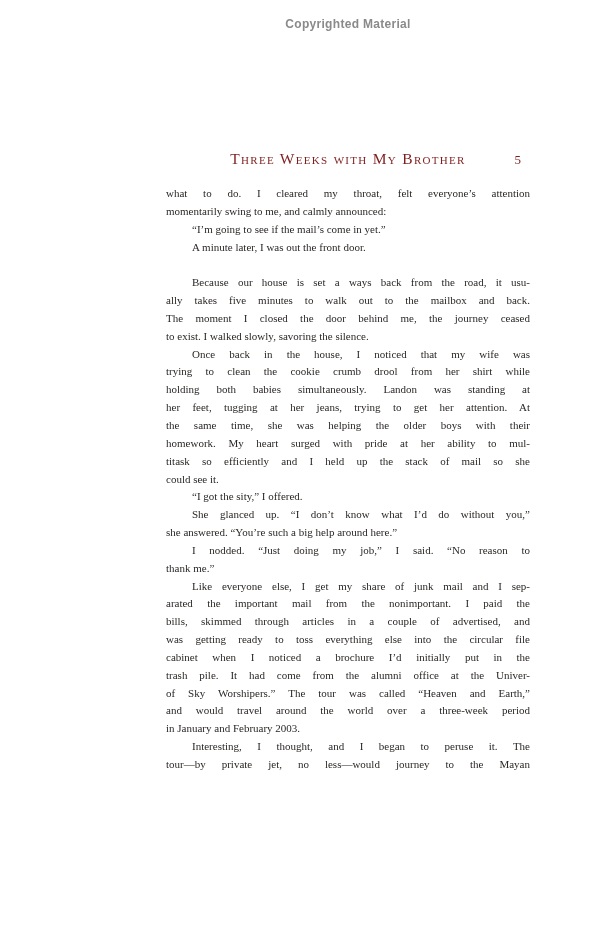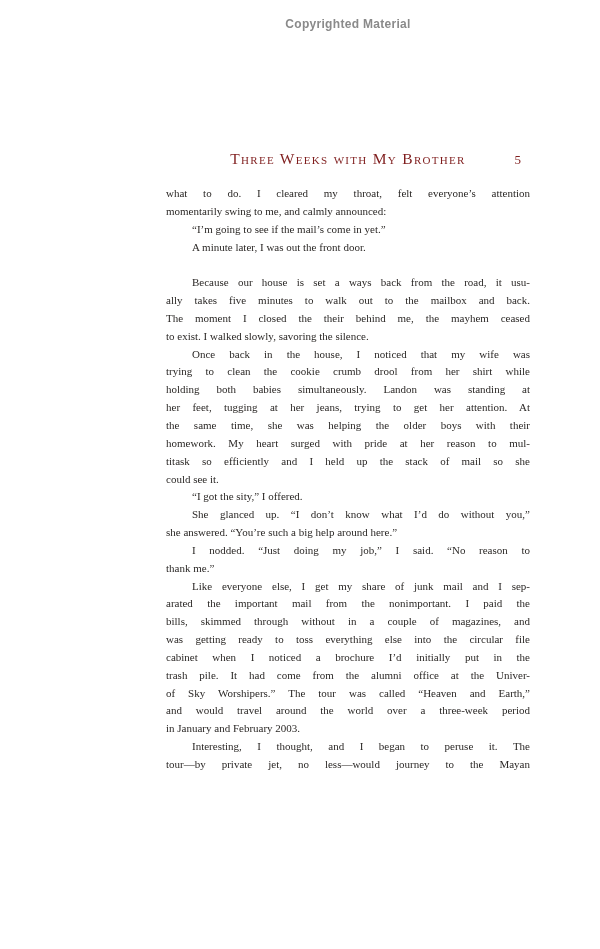--- a/index.html
+++ b/index.html
@@ -73,38 +73,38 @@
   </div>
 
   <div class="bodytext">
       <div class="line j">what to do. I cleared my throat, felt everyone’s attention</div>
       <div class="line">momentarily swing to me, and calmly announced:</div>
       <div class="line ind">“I’m going to see if the mail’s come in yet.”</div>
       <div class="line ind">A minute later, I was out the front door.</div>
       <div class="line spacer"></div>
       <div class="line j ind">Because our house is set a ways back from the road, it usu-</div>
       <div class="line j">ally takes five minutes to walk out to the mailbox and back.</div>
-      <div class="line j">The moment I closed the their behind me, the mayhem ceased</div>
+      <div class="line j">The moment I closed the door behind me, the journey ceased</div>
       <div class="line">to exist. I walked slowly, savoring the silence.</div>
       <div class="line j ind">Once back in the house, I noticed that my wife was</div>
       <div class="line j">trying to clean the cookie crumb drool from her shirt while</div>
       <div class="line j">holding both babies simultaneously. Landon was standing at</div>
       <div class="line j">her feet, tugging at her jeans, trying to get her attention. At</div>
       <div class="line j">the same time, she was helping the older boys with their</div>
-      <div class="line j">homework. My heart surged with pride at her reason to mul-</div>
+      <div class="line j">homework. My heart surged with pride at her ability to mul-</div>
       <div class="line j">titask so efficiently and I held up the stack of mail so she</div>
       <div class="line">could see it.</div>
       <div class="line ind">“I got the sity,” I offered.</div>
       <div class="line j ind">She glanced up. “I don’t know what I’d do without you,”</div>
       <div class="line">she answered. “You’re such a big help around here.”</div>
       <div class="line j ind">I nodded. “Just doing my job,” I said. “No reason to</div>
       <div class="line">thank me.”</div>
       <div class="line j ind">Like everyone else, I get my share of junk mail and I sep-</div>
       <div class="line j">arated the important mail from the nonimportant. I paid the</div>
-      <div class="line j">bills, skimmed through without in a couple of magazines, and</div>
+      <div class="line j">bills, skimmed through articles in a couple of advertised, and</div>
       <div class="line j">was getting ready to toss everything else into the circular file</div>
       <div class="line j">cabinet when I noticed a brochure I’d initially put in the</div>
       <div class="line j">trash pile. It had come from the alumni office at the Univer-</div>
       <div class="line j">of Sky Worshipers.” The tour was called “Heaven and Earth,”</div>
       <div class="line j">and would travel around the world over a three-week period</div>
       <div class="line">in January and February 2003.</div>
       <div class="line j ind">Interesting, I thought, and I began to peruse it. The</div>
       <div class="line j">tour—by private jet, no less—would journey to the Mayan</div>
     </div>
 

